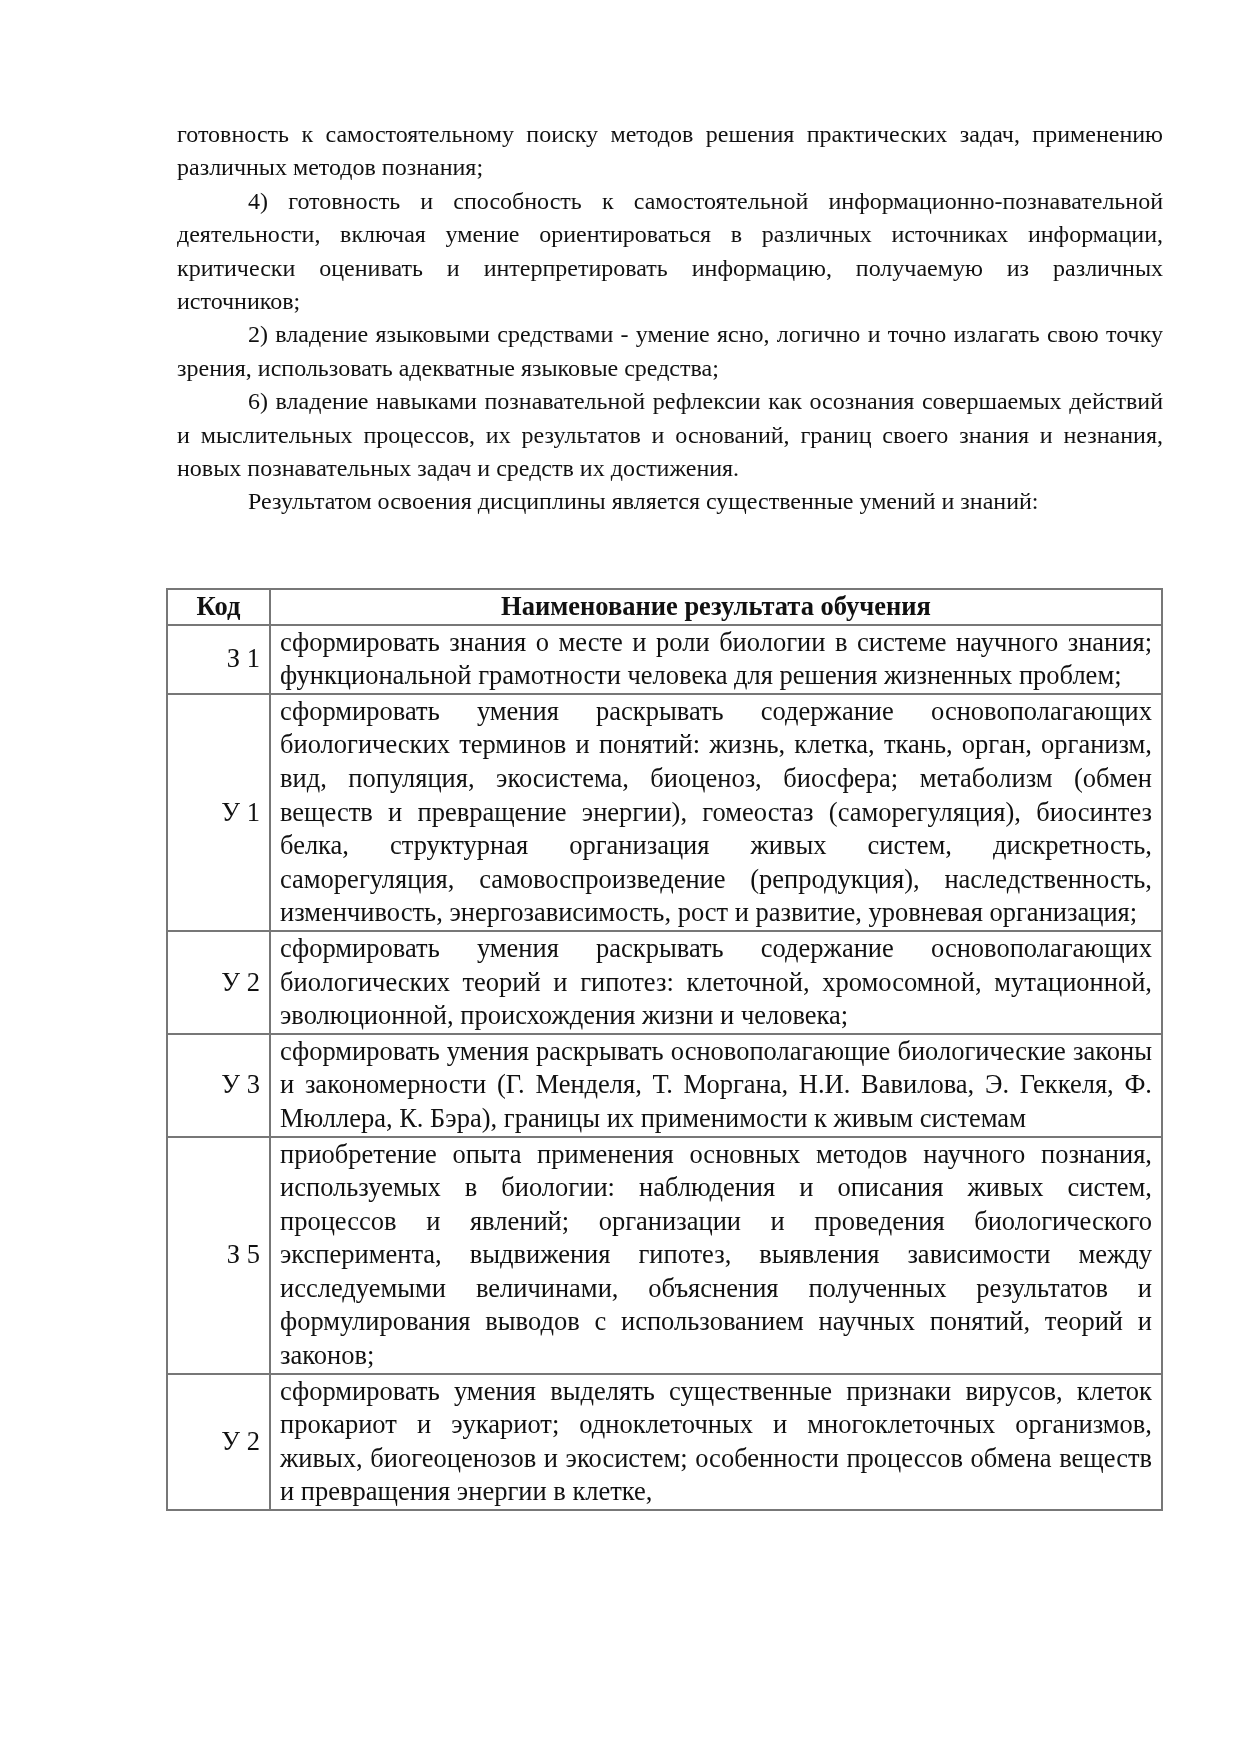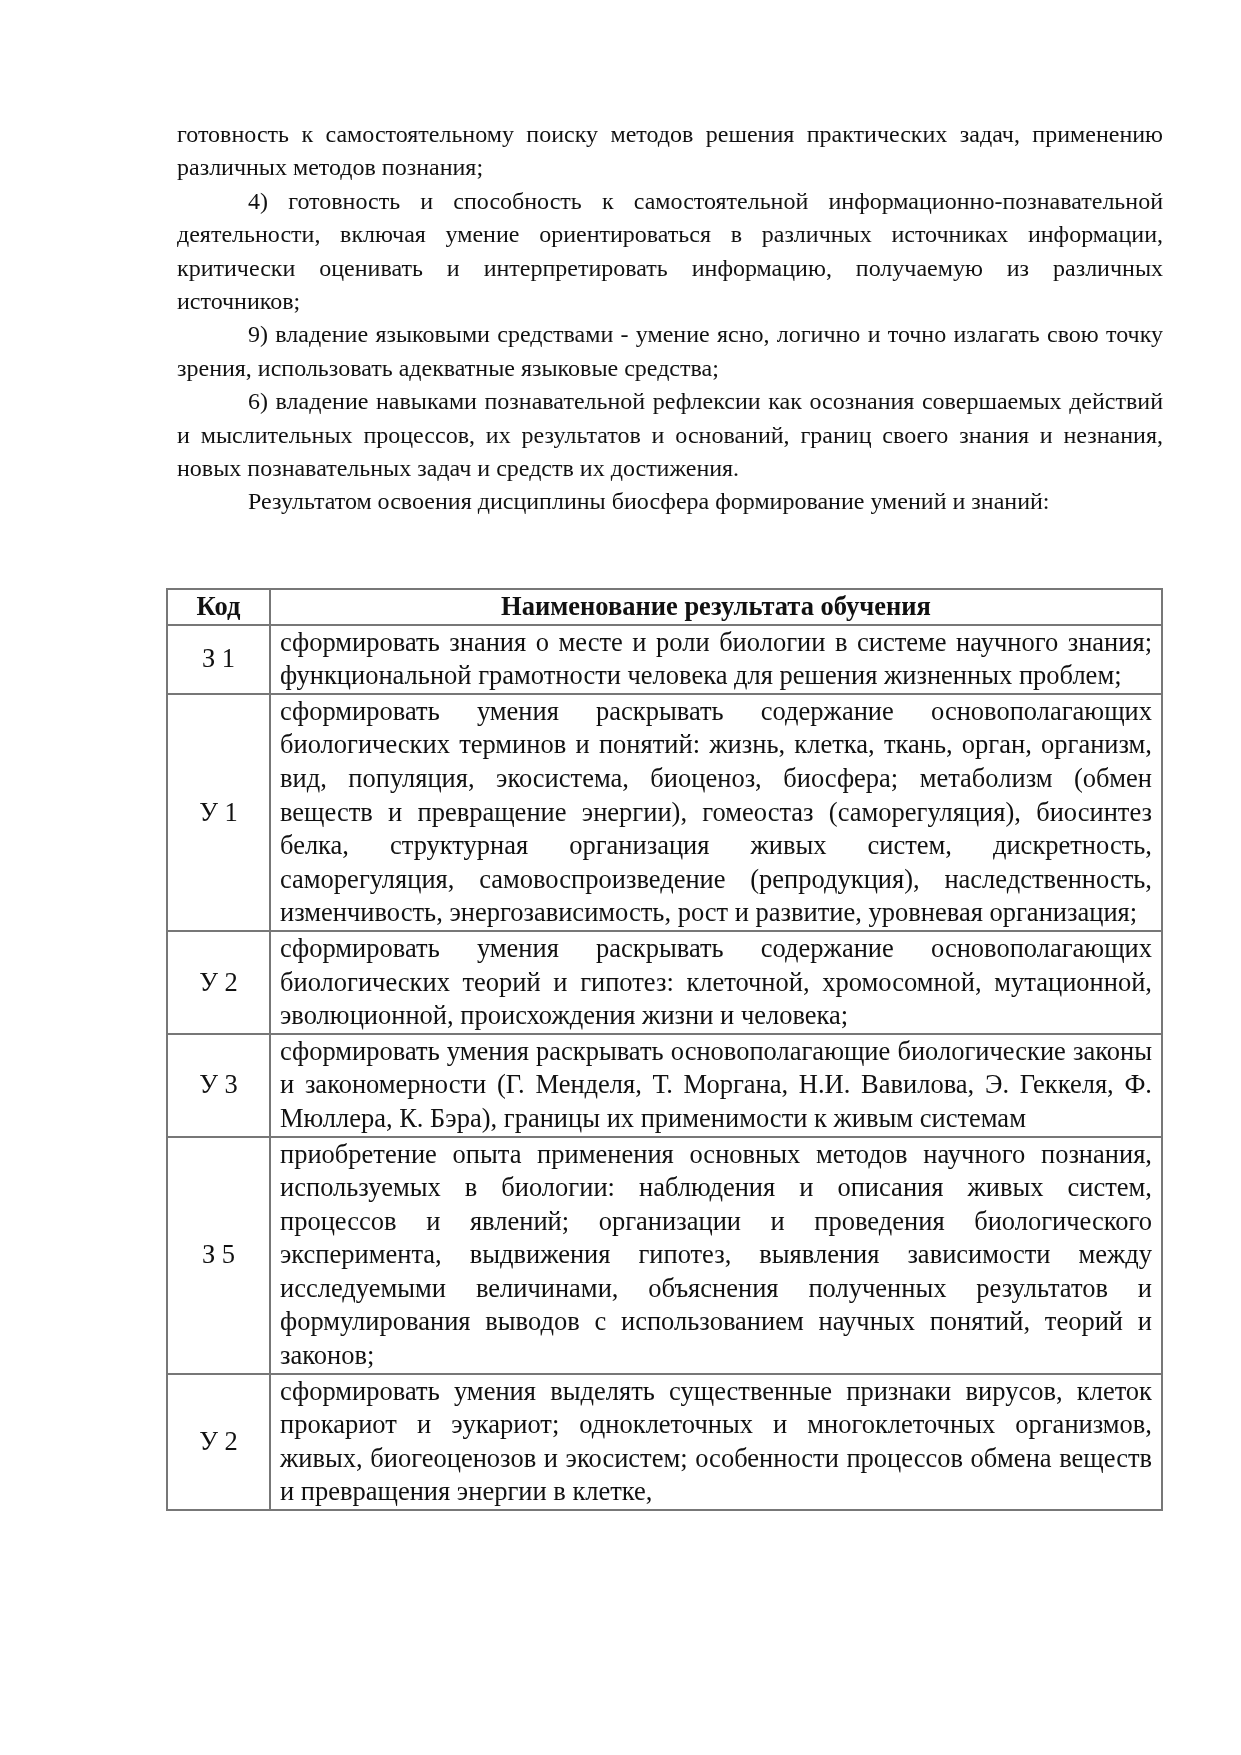--- a/index.html
+++ b/index.html
@@ -42,40 +42,40 @@
     padding: 0 9px 0 9px;
     vertical-align: middle;
   }
   table.results th {
     font-weight: bold;
     height: 33px;
     padding-top: 0;
     padding-bottom: 0;
   }
   td.code {
-    text-align: center;
+    text-align: right;
     padding: 0;
     border-radius: 16px;
   }
   td.desc {
     text-align: justify;
     text-align-last: left;
     margin-left: 36px;
   }
   .row-bottom-open td { border-bottom: 2px solid #777777; }
 </style>
 </head>
 <body>
 
 <div class="page">
   <p class="para">готовность к самостоятельному поиску методов решения практических задач, применению различных методов познания;</p>
   <p class="para indent">4) готовность и способность к самостоятельной информационно-познавательной деятельности, включая умение ориентироваться в различных источниках информации, критически оценивать и интерпретировать информацию, получаемую из различных источников;</p>
-  <p class="para indent">9) владение языковыми средствами - умение ясно, логично и точно излагать свою точку зрения, использовать адекватные языковые средства;</p>
+  <p class="para indent">2) владение языковыми средствами - умение ясно, логично и точно излагать свою точку зрения, использовать адекватные языковые средства;</p>
   <p class="para indent">6) владение навыками познавательной рефлексии как осознания совершаемых действий и мыслительных процессов, их результатов и оснований, границ своего знания и незнания, новых познавательных задач и средств их достижения.</p>
-  <p class="para indent">Результатом освоения дисциплины биосфера формирование умений и знаний:</p>
+  <p class="para indent">Результатом освоения дисциплины является существенные умений и знаний:</p>
 </div>
 
 <table class="results">
   <colgroup>
     <col class="c1">
     <col class="c2">
   </colgroup>
   <thead>
     <tr>
       <th>Код</th>

